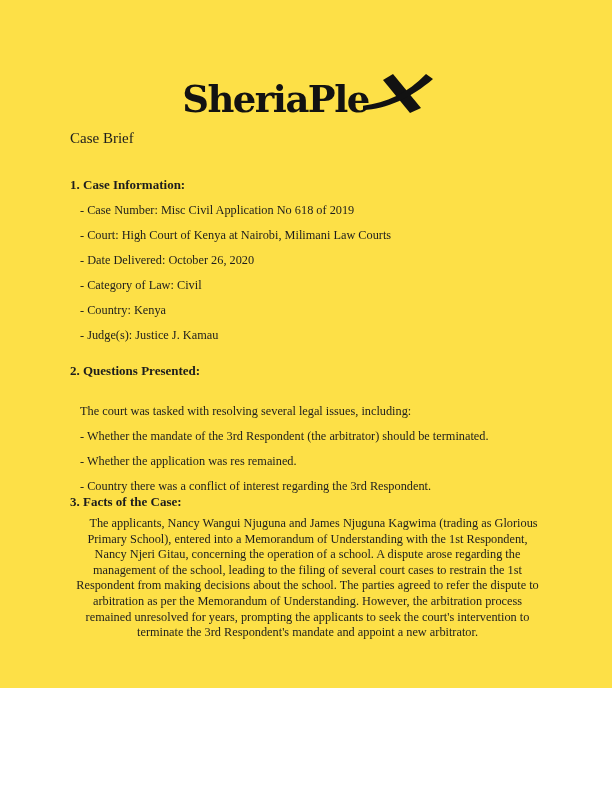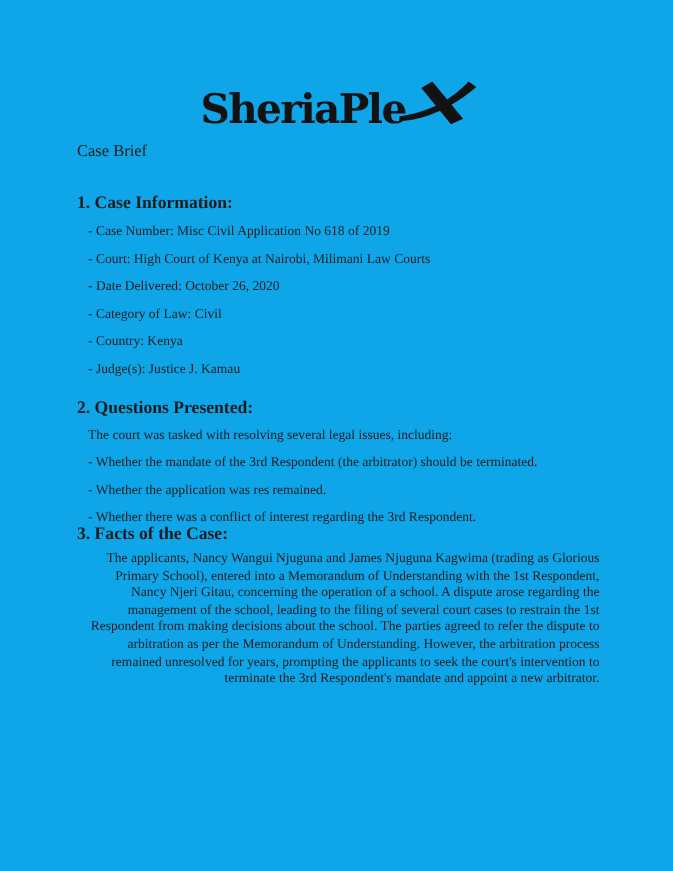--- a/index.html
+++ b/index.html
@@ -3,24 +3,24 @@
 <meta charset="utf-8">
 <style>
   html, body { margin: 0; padding: 0; background: #ffffff; }
   body {
     width: 612px; height: 792px;
     font-family: "Liberation Serif", serif;
     color: #1d1d1d;
     overflow: hidden;
   }
   .page {
-    width: 612px; height: 792px;
+    width: 612px; height: 688px;
     box-sizing: border-box;
     padding: 74px 67px 0 70px;
-    background: #0ea5e9;
+    background: #fde047;
   }
   
   .logo {
     display: flex;
     justify-content: center;
     align-items: flex-end;
     height: 44px;
   }
   .logo-word {
     font-family: "DejaVu Serif", serif;
@@ -37,21 +37,21 @@
   }
   
   .doc-type {
     margin-top: 12px;
     font-size: 15px;
     line-height: 16px;
   }
   
   .sec-heading {
     font-weight: 700;
-    font-size: 16px;
+    font-size: 13px;
     line-height: 16px;
     margin: 0;
   }
   .s1-heading { margin-top: 31px; }
   .s2-heading { margin-top: 20px; }
   .s3-heading { }
   .item {
     font-size: 12.3px;
     line-height: 16px;
     padding-left: 10px;
@@ -63,21 +63,21 @@
     font-family: "Liberation Sans", sans-serif;
     font-size: 11px;
     font-weight: 600;
     letter-spacing: -0.1px;
   }
   .facts-body {
     margin: 6px 0 16px 0;
     font-size: 12.3px;
     line-height: 15.6px;
     text-indent: 12px;
-    text-align: right;
+    text-align: center;
   }
 </style>
 </head>
 <body>
 
 <div class="page">
 
   <div class="logo">
     <span class="logo-word">SheriaPle</span>
     <svg class="logo-x" width="70" height="46" viewBox="0 0 70 46" xmlns="http://www.w3.org/2000/svg" aria-hidden="true">
@@ -93,24 +93,24 @@
     <p class="item">- Case Number: Misc Civil Application No 618 of 2019</p>
     <p class="item">- Court: High Court of Kenya at Nairobi, Milimani Law Courts</p>
     <p class="item">- Date Delivered: October 26, 2020</p>
     <p class="item">- Category of Law: Civil</p>
     <p class="item">- Country: Kenya</p>
     <p class="item">- Judge(s): Justice J. Kamau</p>
   </section>
 
   <section>
     <h2 class="sec-heading s2-heading">2. Questions Presented:</h2>
-    <p class="item" style="margin-top:8px;">The court was tasked with resolving several legal issues, including:</p>
+    <p class="item" style="margin-top:24px;">The court was tasked with resolving several legal issues, including:</p>
     <p class="item">- Whether the mandate of the 3rd Respondent (the arbitrator) should be terminated.</p>
     <p class="item">- Whether the application was res remained.</p>
-    <p class="item">- Whether there was a conflict of interest regarding the 3rd Respondent.</p>
+    <p class="item">- Country there was a conflict of interest regarding the 3rd Respondent.</p>
   </section>
 
   <section>
     <h2 class="sec-heading s3-heading">3. Facts of the Case:</h2>
     <p class="facts-body">The applicants, Nancy Wangui Njuguna and James Njuguna Kagwima (trading as Glorious Primary School), entered into a Memorandum of Understanding with the 1st Respondent, Nancy Njeri Gitau, concerning the operation of a school. A dispute arose regarding the management of the school, leading to the filing of several court cases to restrain the 1st Respondent from making decisions about the school. The parties agreed to refer the dispute to arbitration as per the Memorandum of Understanding. However, the arbitration process remained unresolved for years, prompting the applicants to seek the court's intervention to terminate the 3rd Respondent's mandate and appoint a new arbitrator.</p>
   </section>
 
 </div>
 
 </body></html>

